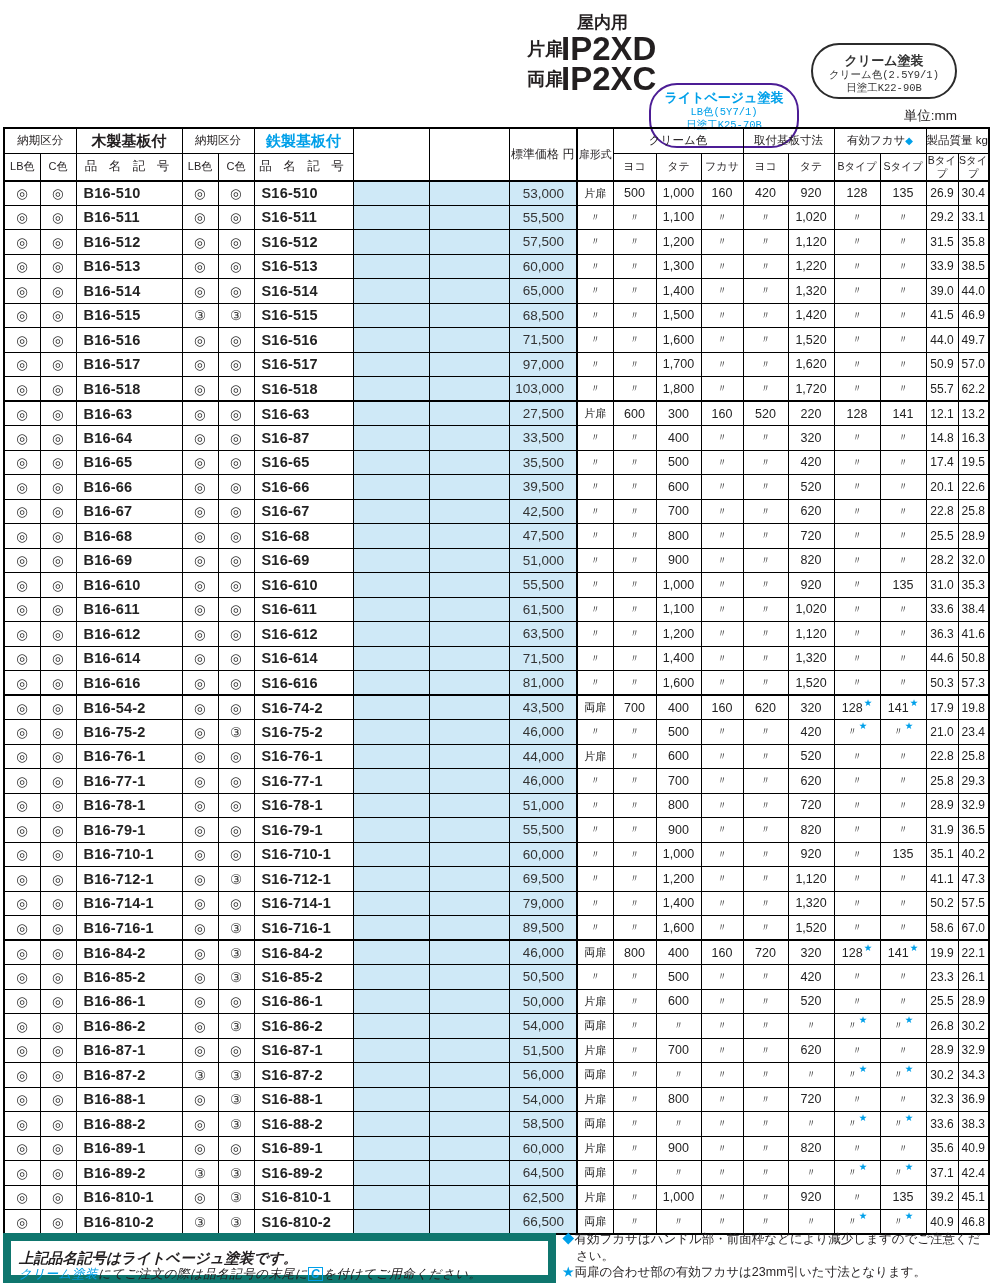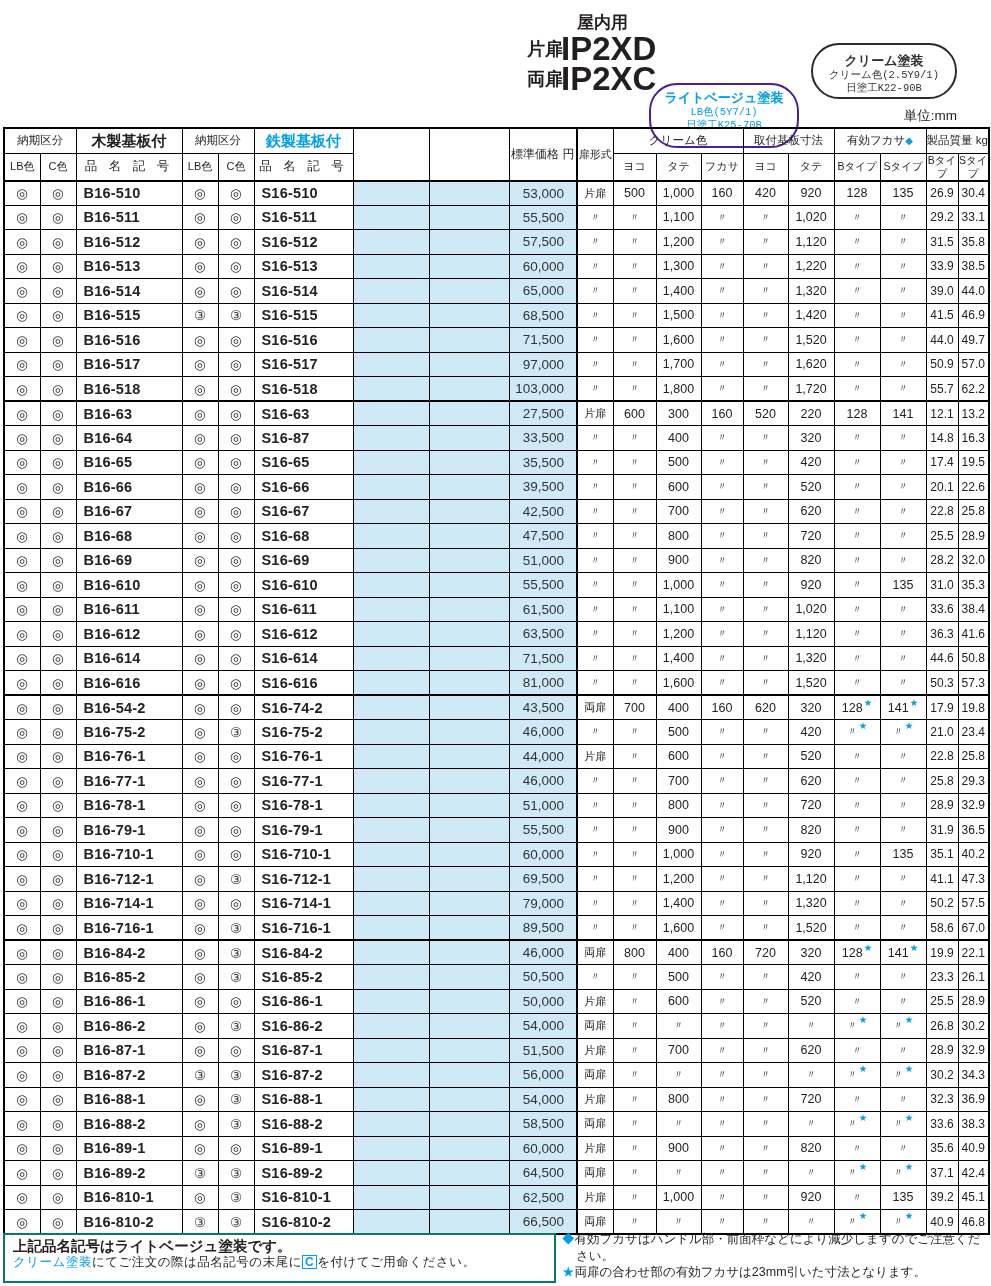--- a/index.html
+++ b/index.html
@@ -59,21 +59,21 @@
   td.c-price{text-align:right;padding-right:12px;font-size:13.5px;color:#333;}
   td.c-door{font-size:11px;}
   td.c-kg{font-size:12px;}
   td.ditto{font-size:11px;color:#444;}
   td.thickleft,th.thickleft{border-left:2.5px solid #000;}
   tr.group-start td{border-top:2px solid #000;}
   .star{color:var(--blue);font-size:9.5px;vertical-align:top;position:relative;top:-4px;margin-left:1px;}
 
   
   .footer-left{position:absolute;left:3px;top:1233px;width:553px;height:50px;
-               border:2px solid #0f766e;padding:4px 8px;line-height:15.5px;}
+               border:8px solid #0f766e;padding:10px 8px;line-height:15.5px;font-style:italic;}
   .fl1{font-size:14.5px;font-weight:bold;}
   .fl2,.fl3{font-size:12.5px;letter-spacing:0.5px;}
   .t-blue{color:var(--blue);}
   .c-box{display:inline-block;border:1px solid var(--blue);color:var(--blue);
          font-weight:bold;padding:0 2px;line-height:12px;font-size:12px;}
   .code-b{font-weight:bold;}
   .code-blue{font-weight:bold;color:var(--blue);}
 
   .footer-right{position:absolute;left:562px;top:1231px;width:428px;font-size:12.5px;line-height:16.5px;}
   .note{padding-left:14px;text-indent:-14px;}

